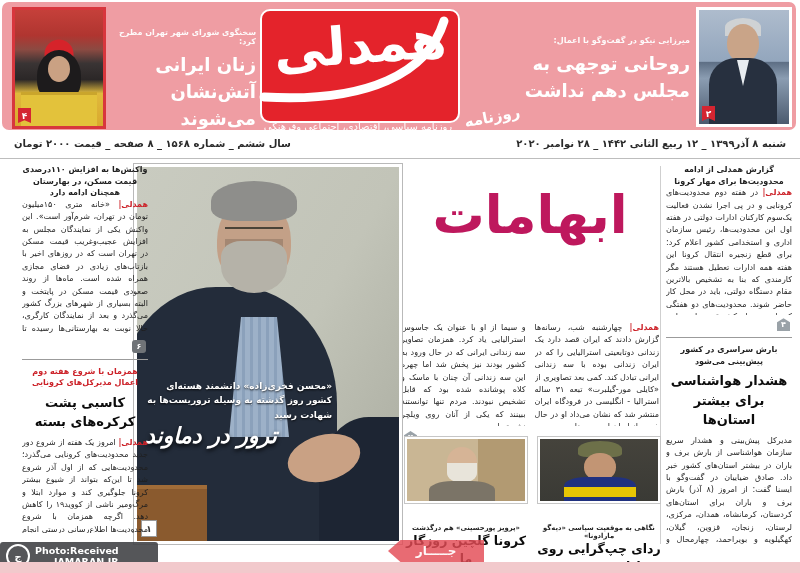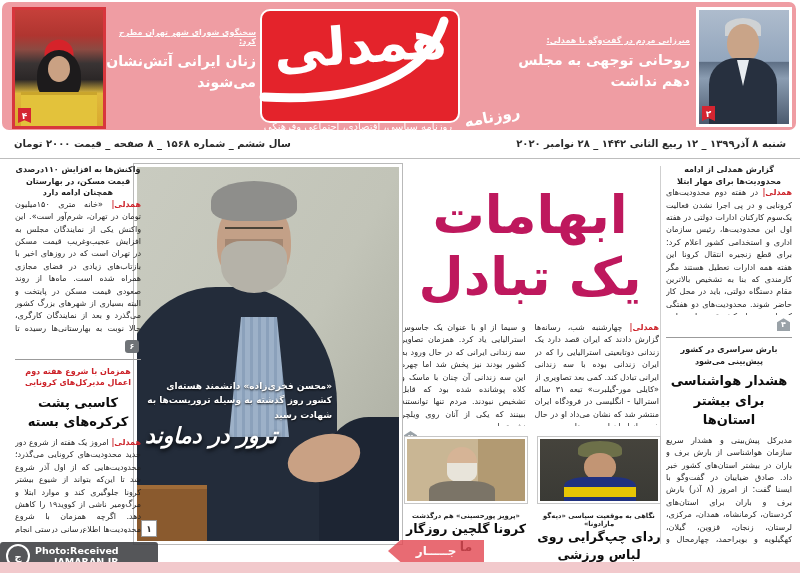--- a/index.html
+++ b/index.html
@@ -12,22 +12,22 @@
   .ff-box{position:absolute;left:10px;top:5px;width:88px;height:116px;background:#fff;border:3px solid #d8363d;overflow:hidden;}
   .ff-photo{position:absolute;inset:0;background:
      radial-gradient(circle at 50% 38%, #d6232a 0 14px, transparent 15px),
      radial-gradient(circle at 50% 34%, #f0f0e8 0 5px, transparent 6px),
      linear-gradient(180deg,#c5403a 0%,#b03530 22%,#8c4a42 34%,#3a3434 46%,#2b2727 60%,#e0b93c 72%,#d9a92e 100%);}
   .ff-hijab{position:absolute;left:22px;top:40px;width:44px;height:52px;border-radius:50% 50% 40% 40%;background:#1d1b1c;}
   .ff-face{position:absolute;left:33px;top:46px;width:22px;height:26px;border-radius:50%;background:#caa183;}
   .ff-jacket{position:absolute;left:6px;top:82px;width:76px;height:34px;background:#e3c23b;border-top:3px solid #caa52c;}
 
   .promo-left{position:absolute;left:104px;top:26px;width:150px;text-align:right;color:#fff;}
-  .promo-kicker{font-size:8px;opacity:.95;margin-bottom:5px;font-weight:bold;text-decoration:underline;}
-  .promo-title{font-size:14px;font-weight:bold;line-height:1.5;}
+  .promo-kicker{font-size:8px;opacity:.95;margin-bottom:5px;font-weight:bold;}
+  .promo-title{font-size:18px;font-weight:bold;line-height:1.5;}
 
   .logo-box{position:absolute;left:258px;top:7px;width:196px;height:110px;background:#e4232b;border:2px solid #fff;border-radius:10px;overflow:visible;}
   .logo-swoosh{position:absolute;left:-14px;top:0;width:224px;height:110px;}
   .logo-text{position:absolute;left:0;top:4px;width:100%;text-align:center;color:#fff;font-size:52px;font-weight:bold;transform:rotate(-4deg);}
   .logo-script{position:absolute;left:462px;top:106px;color:#fff;font-size:15px;font-weight:bold;transform:rotate(-11deg);}
   .logo-subtitle{position:absolute;left:252px;top:119px;width:208px;text-align:center;color:#fff;font-size:10px;}
 
   .promo-right{position:absolute;left:498px;top:34px;width:190px;text-align:right;color:#fff;}
 
   .pol-box{position:absolute;left:694px;top:5px;width:96px;height:120px;background:#fff;padding:3px;box-sizing:border-box;}
@@ -55,37 +55,37 @@
   .lead-label{color:#cc2229;font-weight:bold;}
   .pent-badge{width:13px;height:13px;background:#9aa2a8;color:#fff;font-size:8px;font-weight:bold;
      display:flex;align-items:center;justify-content:center;
      clip-path:polygon(50% 0,100% 32%,100% 100%,0 100%,0 32%);margin:3px 2px 0 0;}
   .sq-badge{width:14px;height:13px;background:#6f7377;color:#fff;font-size:8px;font-weight:bold;border-radius:3px;
      display:flex;align-items:center;justify-content:center;margin:3px 2px 0 0;}
   .divider{border-top:1px solid #9b9b9b;margin:6px 0;}
 
   
   .right-col{position:absolute;left:666px;top:164px;width:126px;height:382px;overflow:hidden;}
-  .left-col{position:absolute;left:15px;top:164px;width:126px;height:382px;overflow:hidden;}
+  .left-col{position:absolute;left:22px;top:164px;width:126px;height:382px;overflow:hidden;}
   .vdiv{position:absolute;left:660px;top:166px;width:1px;height:378px;background:#cfcfcf;}
 
   
   .lead-kicker{position:absolute;left:401px;top:164px;width:258px;text-align:right;font-size:11.5px;font-weight:bold;color:#0b0b0b;}
   .lead-headline{position:absolute;left:401px;top:184px;width:258px;text-align:center;color:#be185d;font-weight:bold;}
   .lead-headline .l1{font-size:52px;line-height:1.2;}
   .lead-headline .l2{font-size:52px;line-height:1.2;}
   .lead-cols{position:absolute;left:401px;top:322px;width:258px;height:104px;display:flex;gap:9px;}
   .lead-cols .colm{flex:1;font-size:8px;text-align:justify;line-height:1.55;color:#1f1f1f;overflow:hidden;}
   .lead-badge{position:absolute;left:404px;top:428px;}
 
   
   .pbox{position:absolute;width:124px;top:436px;}
   .pbox .ph{position:relative;height:68px;border:1px solid #c6c6c6;background:#fff;padding:2px;box-sizing:border-box;overflow:hidden;}
   .pbox .ph-inner{position:relative;width:100%;height:100%;overflow:hidden;}
-  .pbox-kicker{font-size:6.8px;text-align:center;color:#222;margin-top:8px;font-weight:bold;}
+  .pbox-kicker{font-size:6.8px;text-align:center;color:#222;margin-top:20px;font-weight:bold;}
   .pbox-title{font-size:12.5px;font-weight:bold;text-align:center;line-height:1.4;color:#0c0c0c;}
   .box-right{left:537px;}
   .box-left{left:404px;}
 
   .mar-photo{background:linear-gradient(180deg,#45433c 0%,#3a3a35 100%);}
   .mar-cap{position:absolute;left:38px;top:2px;width:44px;height:16px;border-radius:50% 50% 20% 20%;background:#6d7049;}
   .mar-face{position:absolute;left:44px;top:14px;width:32px;height:28px;border-radius:48%;background:#c29574;}
   .mar-shirt{position:absolute;left:24px;top:38px;width:72px;height:30px;border-radius:30% 30% 0 0;
      background:linear-gradient(180deg,#20317f 0 10px,#e7c504 10px 20px,#20317f 20px 100%);}
   .pur-photo{background:linear-gradient(90deg,#c9b694 0 60%,#b29a72 60% 100%);}
@@ -146,21 +146,21 @@
     <div class="logo-box">
       <svg class="logo-swoosh" viewBox="0 0 224 110">
         <path d="M196 10 C180 62, 120 92, 16 86" stroke="#ffffff" stroke-width="9" fill="none" stroke-linecap="round"></path>
       </svg>
       <div class="logo-text">همدلی</div>
     </div>
     <div class="logo-script">روزنامه</div>
     <div class="logo-subtitle">روزنامه سیاسی، اقتصادی، اجتماعی وفرهنگی صبح ایران</div>
 
     <div class="promo-right">
-      <div class="promo-kicker">میرزایی مردم در گفت‌وگو با همدلی:</div>
+      <div class="promo-kicker">میرزایی نیکو در گفت‌وگو با اعمال:</div>
       <div class="promo-title">روحانی توجهی به مجلس دهم نداشت</div>
     </div>
 
     <div class="pol-box">
       <div class="pol-photo">
         <div class="pol-hair"></div>
         <div class="pol-head"></div>
         <div class="pol-suit"></div>
         <div class="pol-shirt"></div>
         <div class="photo-badge">۲</div>
@@ -168,42 +168,41 @@
     </div>
   </div>
 
   <div class="dateline">
     <div class="date-right">شنبه ۸ آذر۱۳۹۹ _ ۱۲ ربیع الثانی ۱۴۴۲ _ ۲۸ نوامبر ۲۰۲۰</div>
     <div class="date-left">سال ششم _ شماره ۱۵۶۸ _ ۸ صفحه _ قیمت ۲۰۰۰ تومان</div>
   </div>
 
   <div class="right-col">
     <div>
-      <div class="kicker">گزارش همدلی از ادامه محدودیت‌ها برای مهار ابتلا</div>
+      <div class="kicker">گزارش همدلی از ادامه محدودیت‌ها برای مهار کرونا</div>
       <div class="body-txt" style="height:128px;">
         <span class="lead-label">همدلی|</span>
         <span>در هفته دوم محدودیت‌های کرونایی و در پی اجرا نشدن فعالیت یک‌سوم کارکنان ادارات دولتی در هفته اول این محدودیت‌ها، رئیس سازمان اداری و استخدامی کشور اعلام کرد: برای قطع زنجیره انتقال کرونا این هفته همه ادارات تعطیل هستند مگر کارمندی که بنا به تشخیص بالاترین مقام دستگاه دولتی، باید در محل کار حاضر شوند. محدودیت‌های دو هفتگی کرونایی بعد از کش‌وقوس‌های زیادی از اول آذر به اجرا در آمد. اعمال محدودیت و تعطیلی در فعالیت برخی اصناف و مشاغل و ممنوعیت تردد بین شهری و استانی محور اصلی تصمیم ستاد ملی مقابله با کرونا برای این دو هفته در کل کشور بود</span>
       </div>
       <div class="badge-row">
           <div class="pent-badge">۴</div>
         </div>
     </div>
     <div class="divider"></div>
     <div>
       <div class="kicker">بارش سراسری در کشور پیش‌بینی می‌شود</div>
       <div class="art-title">هشدار هواشناسی برای بیشتر استان‌ها</div>
       <div class="body-txt" style="height:118px;">مدیرکل پیش‌بینی و هشدار سریع سازمان هواشناسی از بارش برف و باران در بیشتر استان‌های کشور خبر داد. صادق ضیاییان در گفت‌وگو با ایسنا گفت: از امروز (۸ آذر) بارش برف و باران برای استان‌های کردستان، کرمانشاه، همدان، مرکزی، لرستان، زنجان، قزوین، گیلان، کهگیلویه و بویراحمد، چهارمحال و بختیاری، البرز، تهران، سمنان و جنوب استان‌های آذربایجان شرقی، آذربایجان غربی و اردبیل و وقوع رگبار باران گاهی همراه با رعد و برق در استان‌های خوزستان، ایلام، بوشهر، اصفهان، قم، شمال فارس، غرب یزد همچنین بارش پراکنده برای استان‌های مازندران، جنوب خراسان رضوی و شمال خراسان جنوبی پیش‌بینی می‌شود</div>
 
     </div>
   </div>
   <div class="vdiv"></div>
 
   <div class="lead-headline">
     <div class="l1">ابهامات</div>
-    <div class="l2">یک تبادل</div>
   </div>
   <div class="lead-cols">
     <div class="colm">
       <span class="lead-label">همدلی|</span>
       <span>چهارشنبه شب، رسانه‌ها گزارش دادند که ایران قصد دارد یک زندانی دوتابعیتی استرالیایی را که در ایران زندانی بوده با سه زندانی ایرانی تبادل کند. کمی بعد تصاویری از «کایلی مور-گیلبرت» تبعه ۳۱ ساله استرالیا - انگلیسی در فرودگاه ایران منتشر شد که نشان می‌داد او در حال خروج از ایران است. صدا</span>
     </div>
     <div class="colm">و سیما از او با عنوان یک جاسوس استرالیایی یاد کرد. همزمان تصاویر سه زندانی ایرانی که در حال ورود به کشور بودند نیز پخش شد اما چهره این سه زندانی آن چنان با ماسک و کلاه پوشانده شده بود که قابل تشخیص نبودند. مردم تنها توانستند ببینند که یکی از آنان روی ویلچر نشسته است.</div>
   </div>
   <div class="lead-badge pent-badge">۲</div>
 

